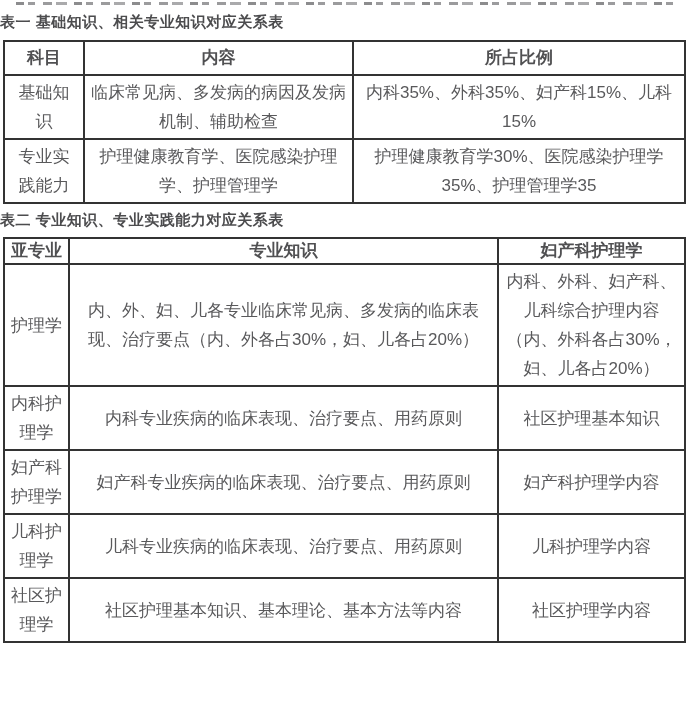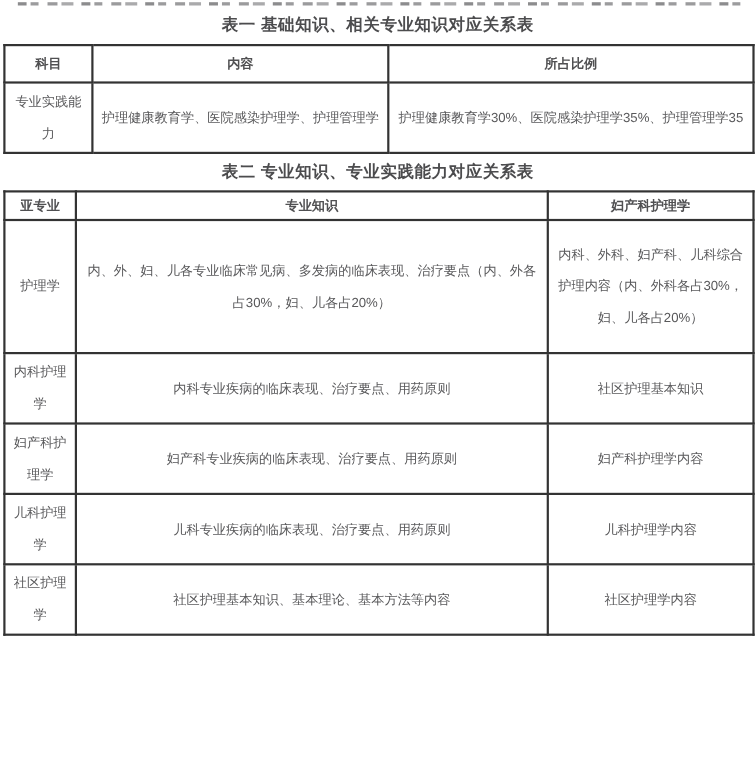--- a/index.html
+++ b/index.html
@@ -17,30 +17,30 @@
         rgba(120,120,122,.85) 0 8px, transparent 8px 12px,
         rgba(145,145,147,.9) 12px 19px, transparent 19px 27px,
         rgba(130,130,132,.8) 27px 36px, transparent 36px 40px,
         rgba(155,155,157,.85) 40px 51px, transparent 51px 58px);
     background-size:58px 3px;
     background-position:0 1px;
     background-repeat:repeat-x;
   }
 
   .tbl-title{
-    text-align:center;font-weight:bold;font-size:15px;color:#4c4c4e;
+    font-weight:bold;font-size:15px;color:#4c4c4e;
     letter-spacing:.5px;
   }
   .title-1{margin:7px 0 8px 0;}
   .title-2{margin:7px 0 7px 0;}
 
   table{
     border-collapse:collapse;table-layout:fixed;
     margin-left:3px;width:681px;
-    color:#59595b;font-size:12px;
+    color:#59595b;font-size:17px;
   }
   th,td{
     border:2px solid #333333;
     text-align:center;vertical-align:middle;
     padding:2px 6px;line-height:29px;
     overflow:hidden;
   }
   th{font-weight:bold;color:#505052;}
 
   
@@ -72,20 +72,25 @@
         <col class="c3">
       </colgroup>
     <thead>
       <tr class="hdr">
         <th>科目</th>
         <th>内容</th>
         <th>所占比例</th>
       </tr>
     </thead>
     <tbody>
+      <tr class="r0">
+        <td>基础知识</td>
+        <td>临床常见病、多发病的病因及发病机制、辅助检查</td>
+        <td>内科35%、外科35%、妇产科15%、儿科15%</td>
+      </tr>
       <tr class="r1">
         <td>专业实践能力</td>
         <td>护理健康教育学、医院感染护理学、护理管理学</td>
         <td>护理健康教育学30%、医院感染护理学35%、护理管理学35</td>
       </tr>
     </tbody>
   </table>
 
   <div class="tbl-title title-2">表二 专业知识、专业实践能力对应关系表</div>
 

